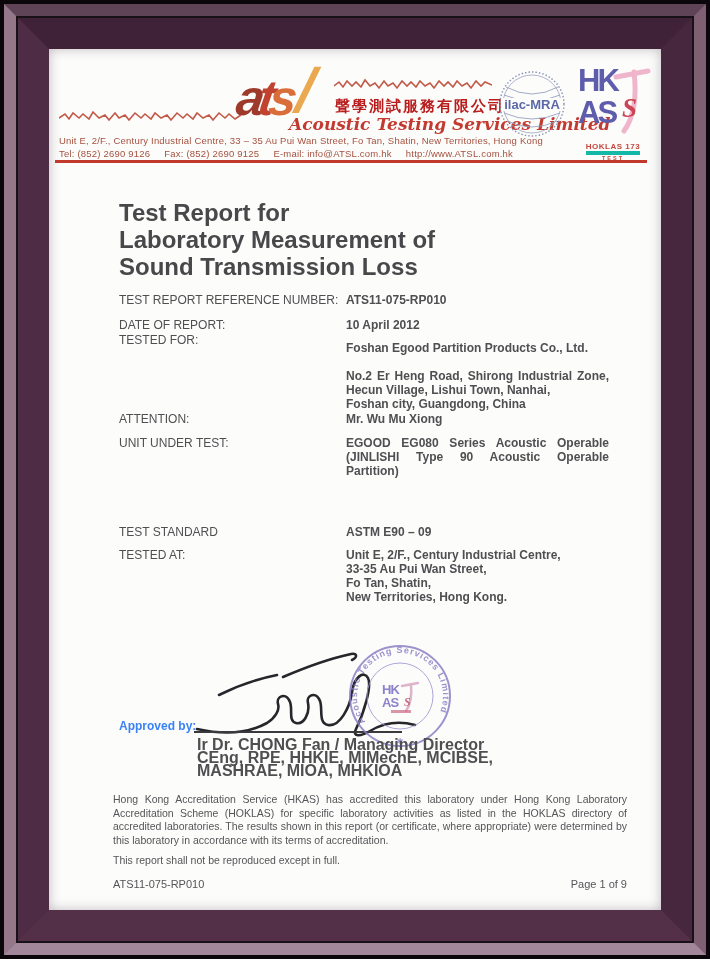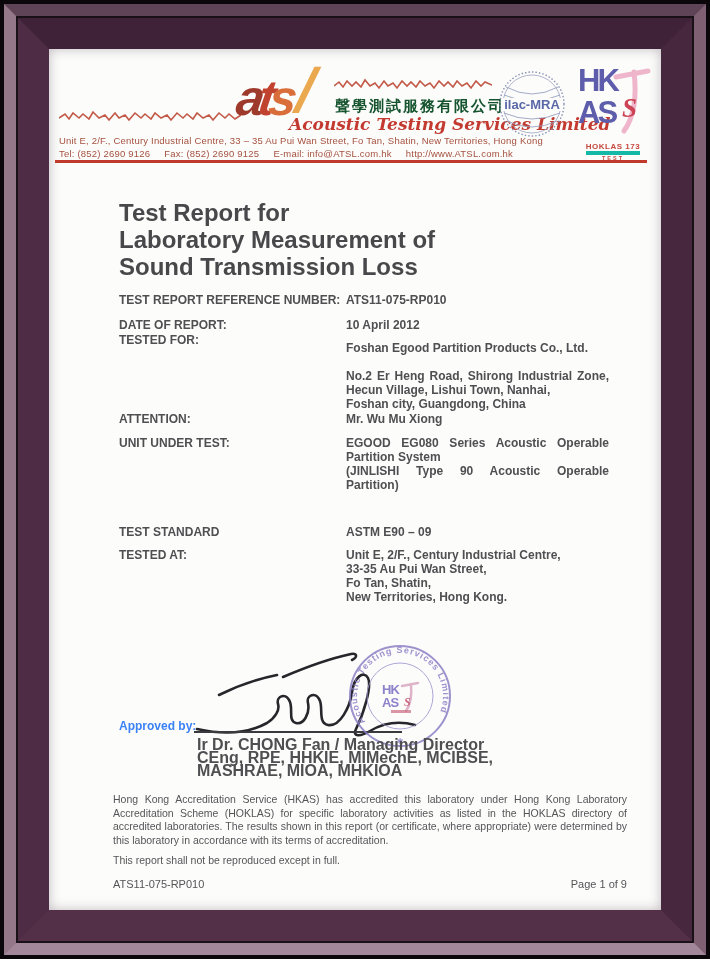--- a/index.html
+++ b/index.html
@@ -16,33 +16,33 @@
          box-shadow:inset 0 0 12px rgba(60,35,55,.30);}
   .abs{position:absolute;}
   
   .atsl{left:188px;top:24px;font-weight:700;font-style:italic;font-size:50px;
         letter-spacing:-6px;transform:skewX(-8deg);line-height:50px;}
   .atsl span{display:inline-block;}
   .atsl .L1{color:#9e3a2c;} .atsl .L2{color:#c1432f;}
   .atsl .L3{color:#d96e3a;}
   .atsl .L4{color:#eaa94f;transform:scaleY(1.28) skewX(-14deg);transform-origin:bottom;}
   .cjk{left:286px;top:48px;font-size:15px;font-weight:700;letter-spacing:2px;
-       color:#14532d;font-family:"DejaVu Sans",sans-serif;}
+       color:#b91c1c;font-family:"DejaVu Sans",sans-serif;}
   .script{left:240px;top:65px;font-family:"DejaVu Serif",serif;font-style:italic;
           font-weight:700;font-size:17px;color:#c23a30;}
   .addr{left:10px;top:86px;font-size:9.5px;color:#a5513f;letter-spacing:.2px;white-space:pre;}
   .addr2{left:10px;top:99px;font-size:9.5px;color:#a5513f;letter-spacing:.2px;white-space:pre;}
   .rule{left:6px;top:111px;width:592px;height:3px;background:#c23a2b;}
   .hkaswrap{left:525px;top:14px;width:78px;text-align:center;}
   .hoklas{font-size:8px;font-weight:700;color:#c5473e;border-bottom:4px solid #14b8a6;
           display:inline-block;letter-spacing:.5px;}
   .hoklas-test{font-size:5.5px;font-weight:700;color:#c5473e;letter-spacing:2px;}
   
   .title{left:70px;top:150px;font-size:24px;line-height:27px;font-weight:700;color:#48484b;}
-  .lbl{left:70px;font-size:12px;font-weight:700;color:#4f4f52;white-space:nowrap;}
+  .lbl{left:70px;font-size:12px;font-weight:400;color:#4f4f52;white-space:nowrap;}
   .val{left:297px;width:263px;font-size:12px;line-height:14px;font-weight:700;color:#4f4f52;}
   .just{text-align:justify;text-align-last:justify;}
   
   .appby{left:70px;top:670px;font-size:12px;color:#3b82f6;font-weight:bold;}
   .sigline{left:145px;top:682px;width:208px;height:2px;background:#3a3a3e;}
   .cred{left:148px;font-size:16px;line-height:13px;font-weight:700;color:#4f4f52;}
   
   .foot{left:64px;top:744px;width:514px;font-size:10.5px;line-height:13.5px;
         color:#555558;text-align:justify;}
   .repro{left:64px;top:805px;font-size:10.5px;color:#555558;}
@@ -119,21 +119,20 @@
         <div>Hecun Village, Lishui Town, Nanhai,</div>
         <div>Foshan city, Guangdong, China</div>
       </div>
 
       <div class="abs lbl" style="top:363px">ATTENTION:</div>
       <div class="abs val" style="top:363px">Mr. Wu Mu Xiong</div>
 
       <div class="abs lbl" style="top:387px">UNIT UNDER TEST:</div>
       <div class="abs val" style="top:387px">
         <div class="just">EGOOD EG080 Series Acoustic Operable</div>
-        <div>Partition System</div>
         <div class="just">(JINLISHI Type 90 Acoustic Operable</div>
         <div>Partition)</div>
       </div>
 
       <div class="abs lbl" style="top:476px">TEST STANDARD</div>
       <div class="abs val" style="top:476px">ASTM E90 – 09</div>
 
       <div class="abs lbl" style="top:499px">TESTED AT:</div>
       <div class="abs val" style="top:499px">
         <div>Unit E, 2/F., Century Industrial Centre,</div>

